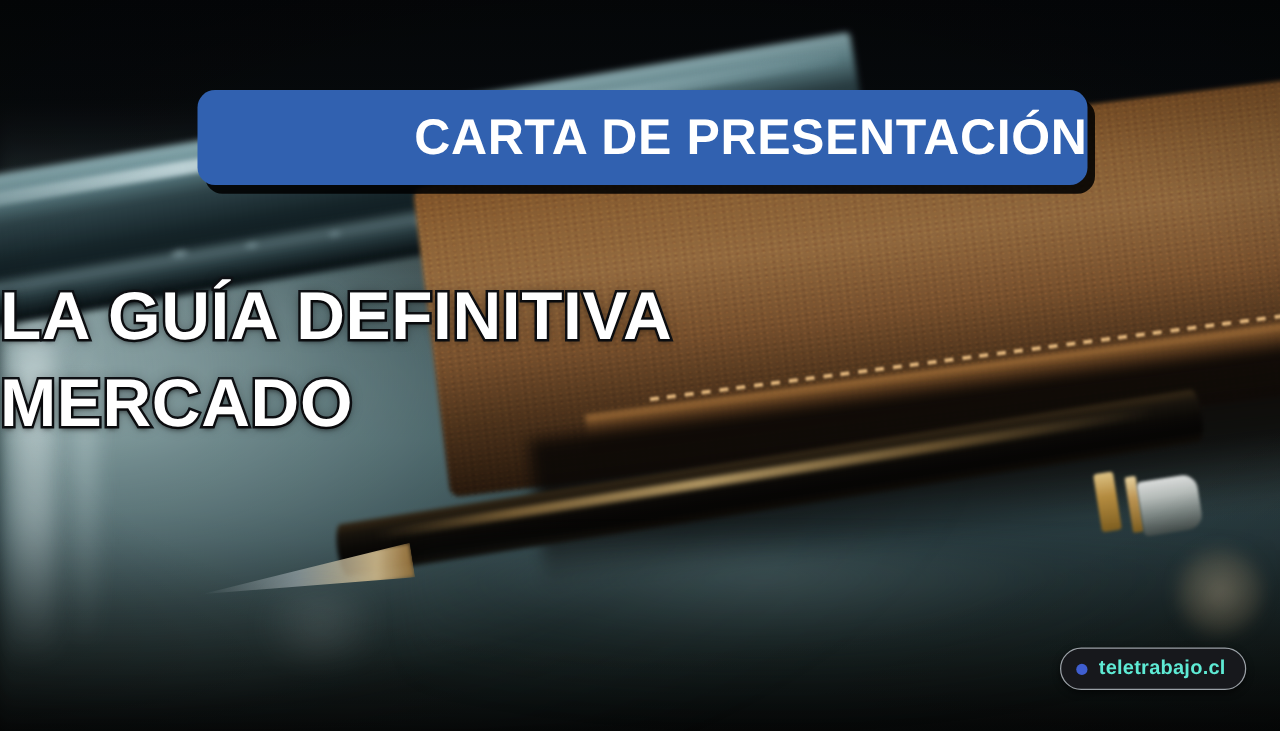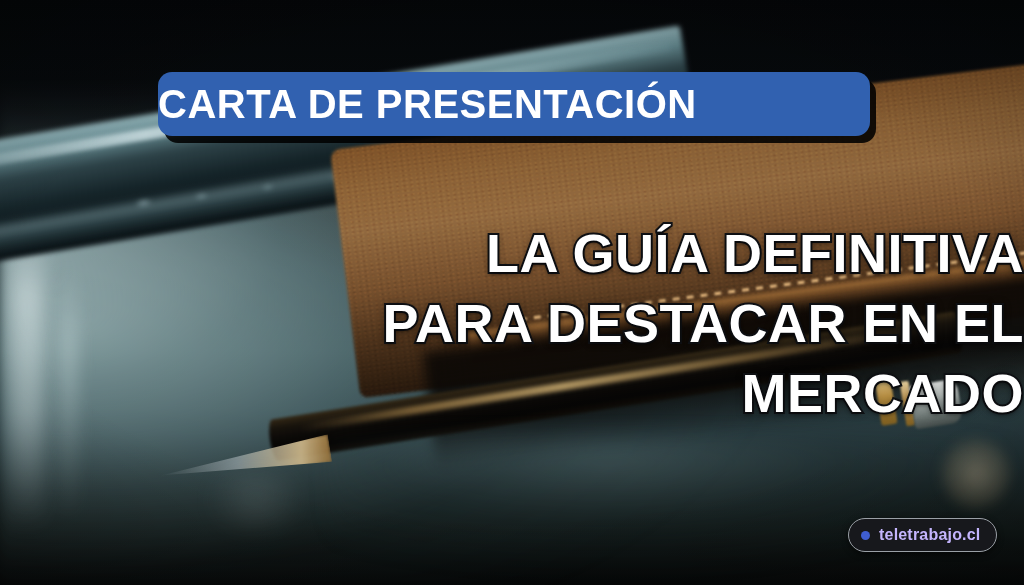--- a/index.html
+++ b/index.html
@@ -237,42 +237,42 @@
   }
   .scrim {
     position: absolute; inset: 0;
     background: linear-gradient(180deg, rgba(0,0,0,0.18) 0%, rgba(0,0,0,0.06) 35%, rgba(0,0,0,0.10) 70%, rgba(0,0,0,0.30) 100%);
   }
 
   
   .badge {
     position: absolute;
     left: 158px; top: 72px;
-    width: 712px; height: 64px;
+    width: 712px; height: 76px;
     background: #3161b0;
     border-radius: 14px;
     box-shadow: 6px 7px 0 rgba(0,0,0,0.88);
     display: flex;
     align-items: center;
-    justify-content: flex-start;
+    justify-content: flex-end;
   }
   .badge-text {
     color: #ffffff;
     font-size: 40px;
     font-weight: 700;
     letter-spacing: 0.5px;
     line-height: 1;
     white-space: nowrap;
   }
 
   .title {
     position: absolute;
     left: 0; top: 218px;
     width: 1024px;
-    text-align: right;
+    text-align: left;
   }
   .title-line {
     color: #ffffff;
     font-size: 54px;
     font-weight: 700;
     line-height: 70px;
     letter-spacing: 0.5px;
     white-space: nowrap;
     -webkit-text-stroke: 4px #111317;
     paint-order: stroke fill;
@@ -294,21 +294,21 @@
     border-radius: 17px;
     box-shadow: 0 2px 6px rgba(0,0,0,0.6);
   }
   .logo-dot {
     width: 9px; height: 9px;
     border-radius: 50%;
     background: #3f5ed0;
     flex: none;
   }
   .logo-text {
-    color: #c4b5fd;
+    color: #5eead4;
     font-size: 16px;
     font-weight: 700;
     letter-spacing: 0.2px;
     line-height: 1;
     white-space: nowrap;
   }
 </style>
 </head>
 <body>
 
@@ -345,21 +345,20 @@
   <div class="bokeh-b"></div>
   <div class="scrim"></div>
   <div class="vignette"></div>
 
   <div class="badge">
     <span class="badge-text">CARTA DE PRESENTACIÓN</span>
   </div>
 
   <div class="title">
     <div class="title-line">LA GUÍA DEFINITIVA</div>
-    <div class="title-line">PARA DESTACAR EN EL</div>
     <div class="title-line">MERCADO</div>
   </div>
 
   <div class="logo-pill">
     <span class="logo-dot"></span>
     <span class="logo-text">teletrabajo.cl</span>
   </div>
 
 </div>
 

